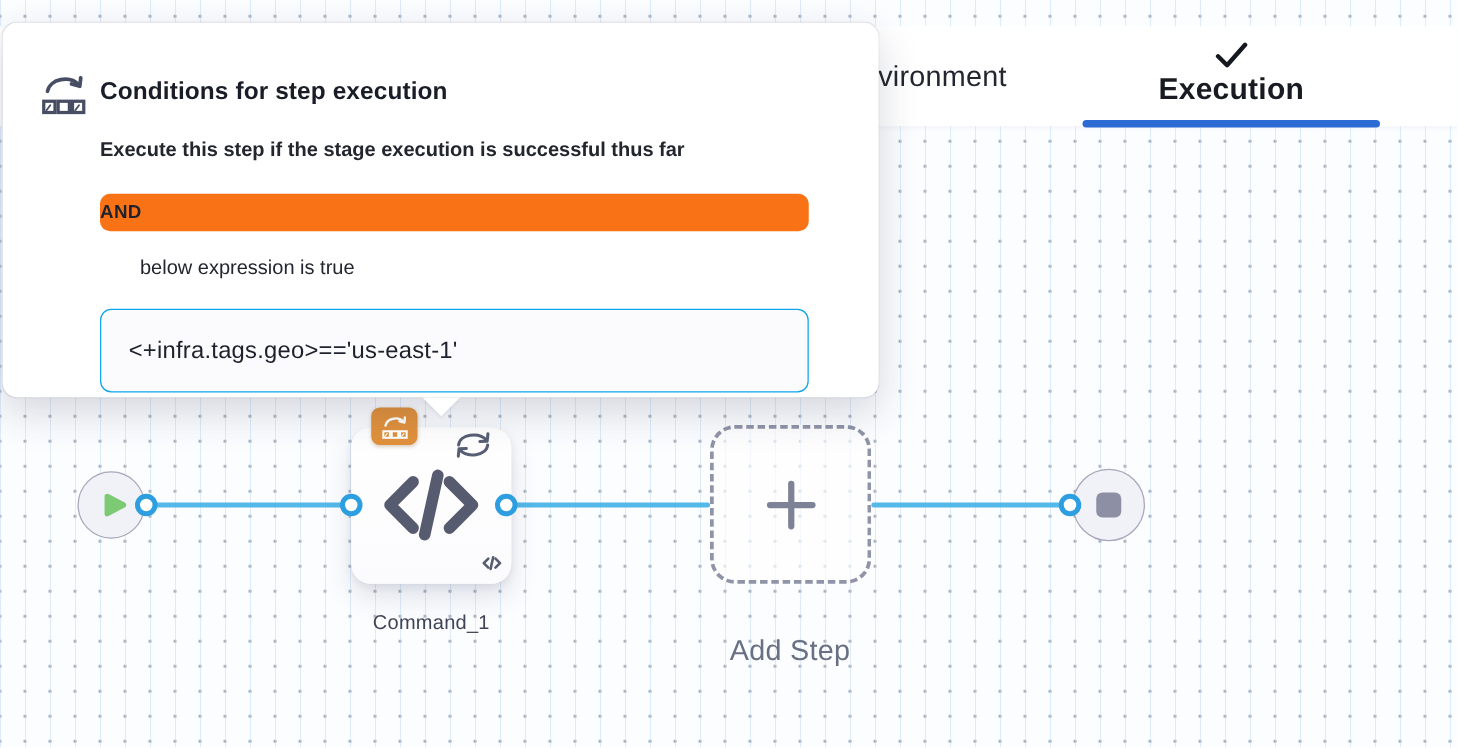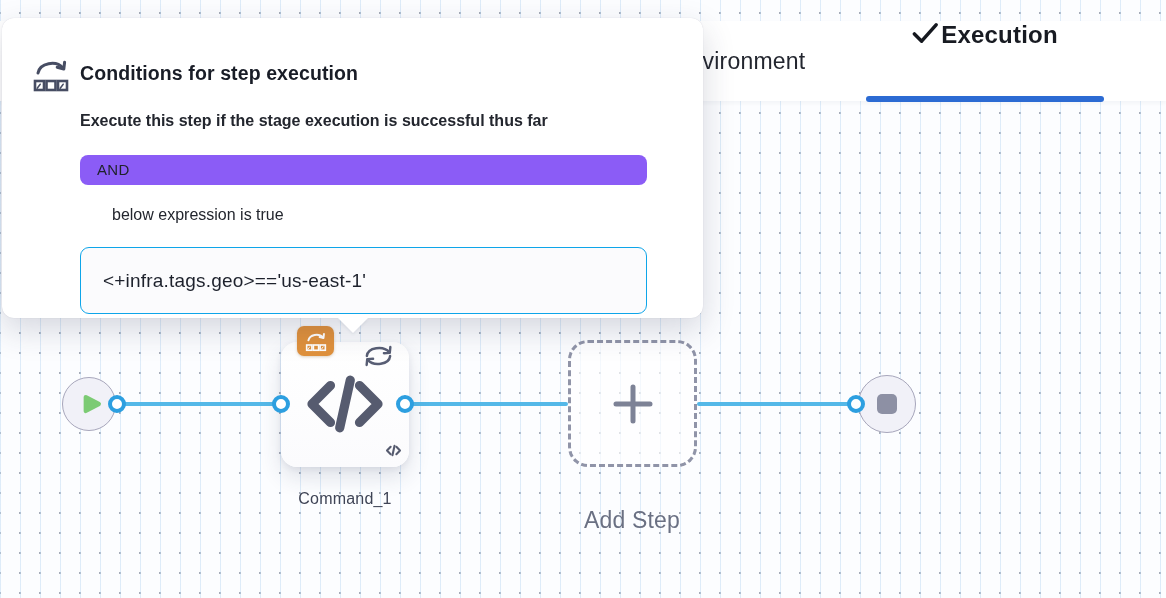--- a/index.html
+++ b/index.html
@@ -27,22 +27,23 @@
     background:#ffffff;z-index:10;
     box-shadow:0 2px 4px rgba(40,50,80,0.05);
   }
   .tab-env{
     position:absolute;left:674px;top:27px;
     font-size:23px;font-weight:500;color:#23262f;letter-spacing:0.2px;
     cursor:pointer;white-space:nowrap;
   }
   .tab-exec{
     position:absolute;left:866px;top:0;width:238px;height:75px;
-    display:flex;align-items:flex-start;justify-content:center;gap:2px;
+    display:flex;align-items:center;justify-content:center;gap:2px;
     cursor:pointer;
+    flex-direction:column;
   }
   .tab-exec .label{font-size:24px;font-weight:700;color:#181b22;letter-spacing:0.2px;}
   .tab-underline{
     position:absolute;left:866px;top:75px;width:238px;height:6px;
     background:#2c6bd3;border-radius:3px;
   }
 
   
   .node-circle{
     position:absolute;width:54px;height:54px;border-radius:50%;
@@ -115,23 +116,23 @@
   .tt-title{
     position:absolute;left:78px;top:44px;
     font-size:19.5px;font-weight:700;color:#191d27;letter-spacing:0.1px;
   }
   .tt-desc{
     position:absolute;left:78px;top:94px;
     font-size:16px;color:#23262e;font-weight:bold;
   }
   .tt-and{
     position:absolute;left:78px;top:137px;width:567px;height:30px;
-    background:#8b5cf6;border-radius:8px;box-sizing:border-box;
-    line-height:30px;padding-left:17px;
-    font-size:15px;font-weight:400;color:#1f222a;letter-spacing:0.3px;
+    background:#f97316;border-radius:8px;box-sizing:border-box;
+    line-height:30px;
+    font-size:15px;font-weight:700;color:#1f222a;letter-spacing:0.3px;
   }
   .tt-below{
     position:absolute;left:78px;top:188px;
     font-size:16px;color:#23262e;margin-left:32px;
   }
   .tt-code{
     position:absolute;left:78px;top:229px;width:567px;height:67px;
     background:#fbfbfd;border:1px solid #0ea5e9;border-radius:9px;box-sizing:border-box;
     display:flex;align-items:center;padding-left:22px;
     font-size:19px;color:#1d212c;letter-spacing:0.2px;

